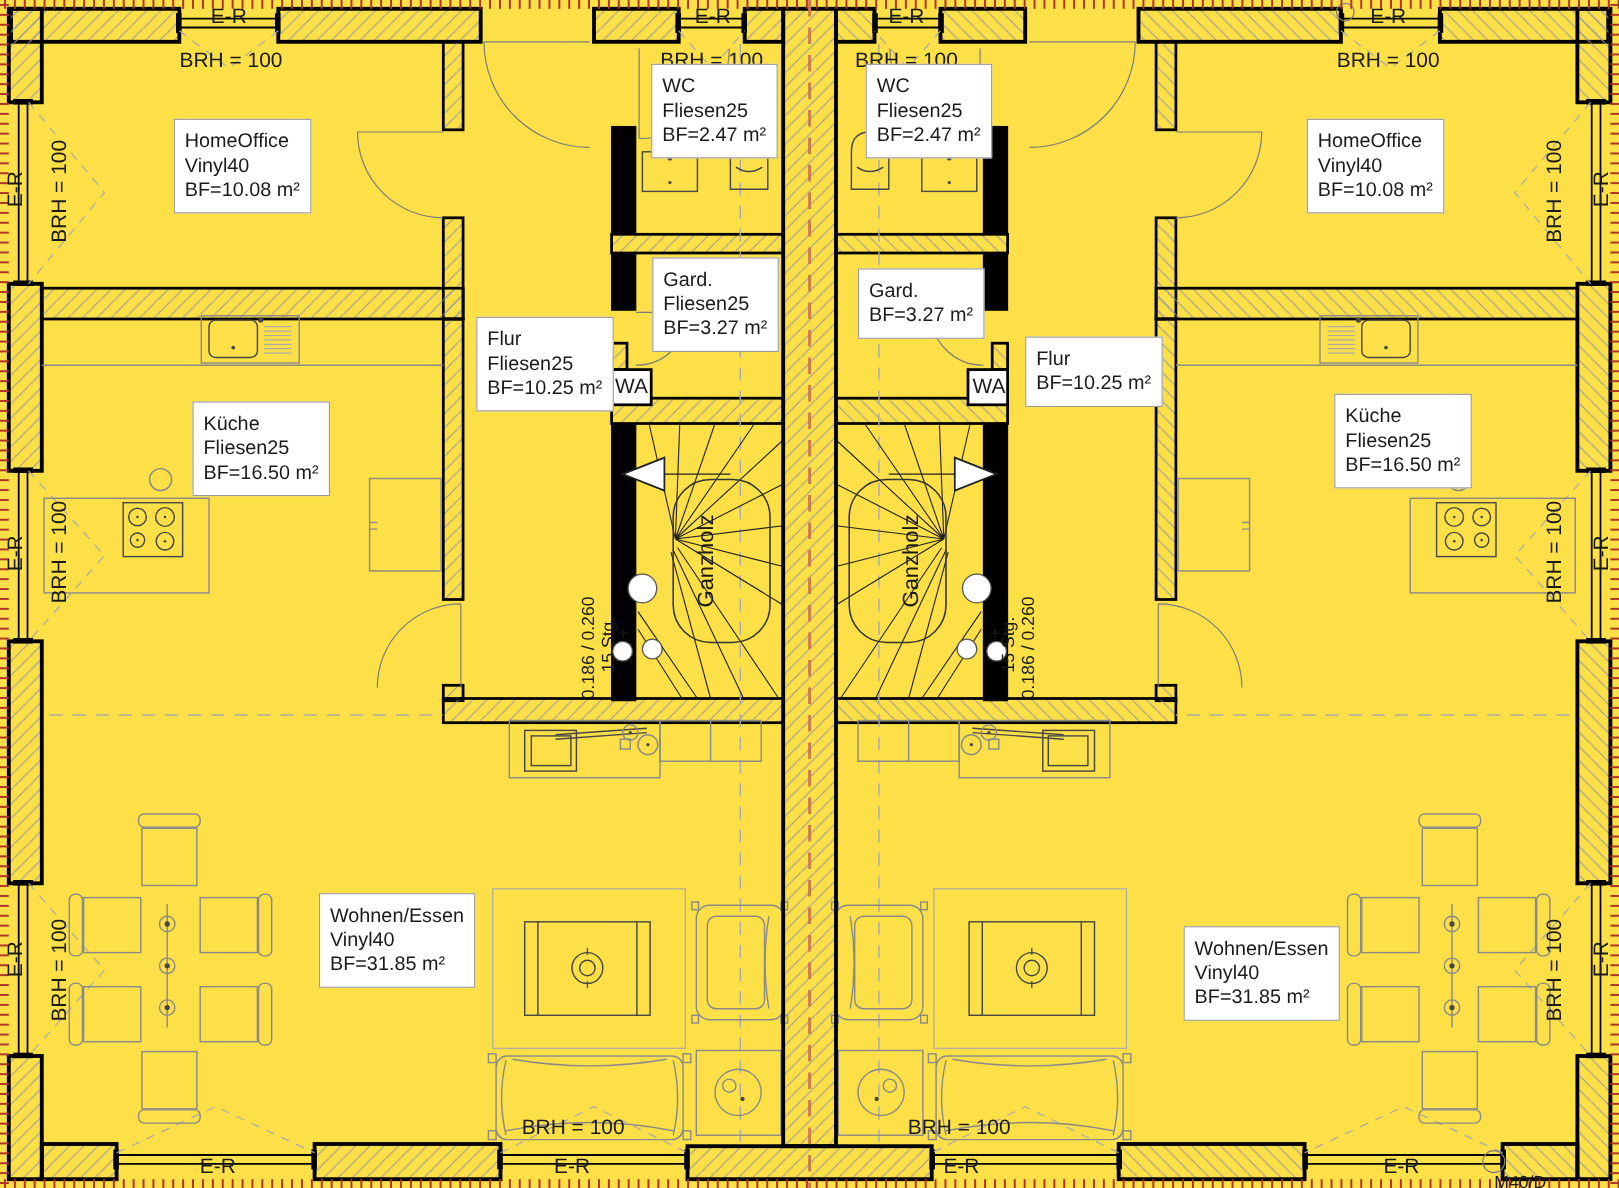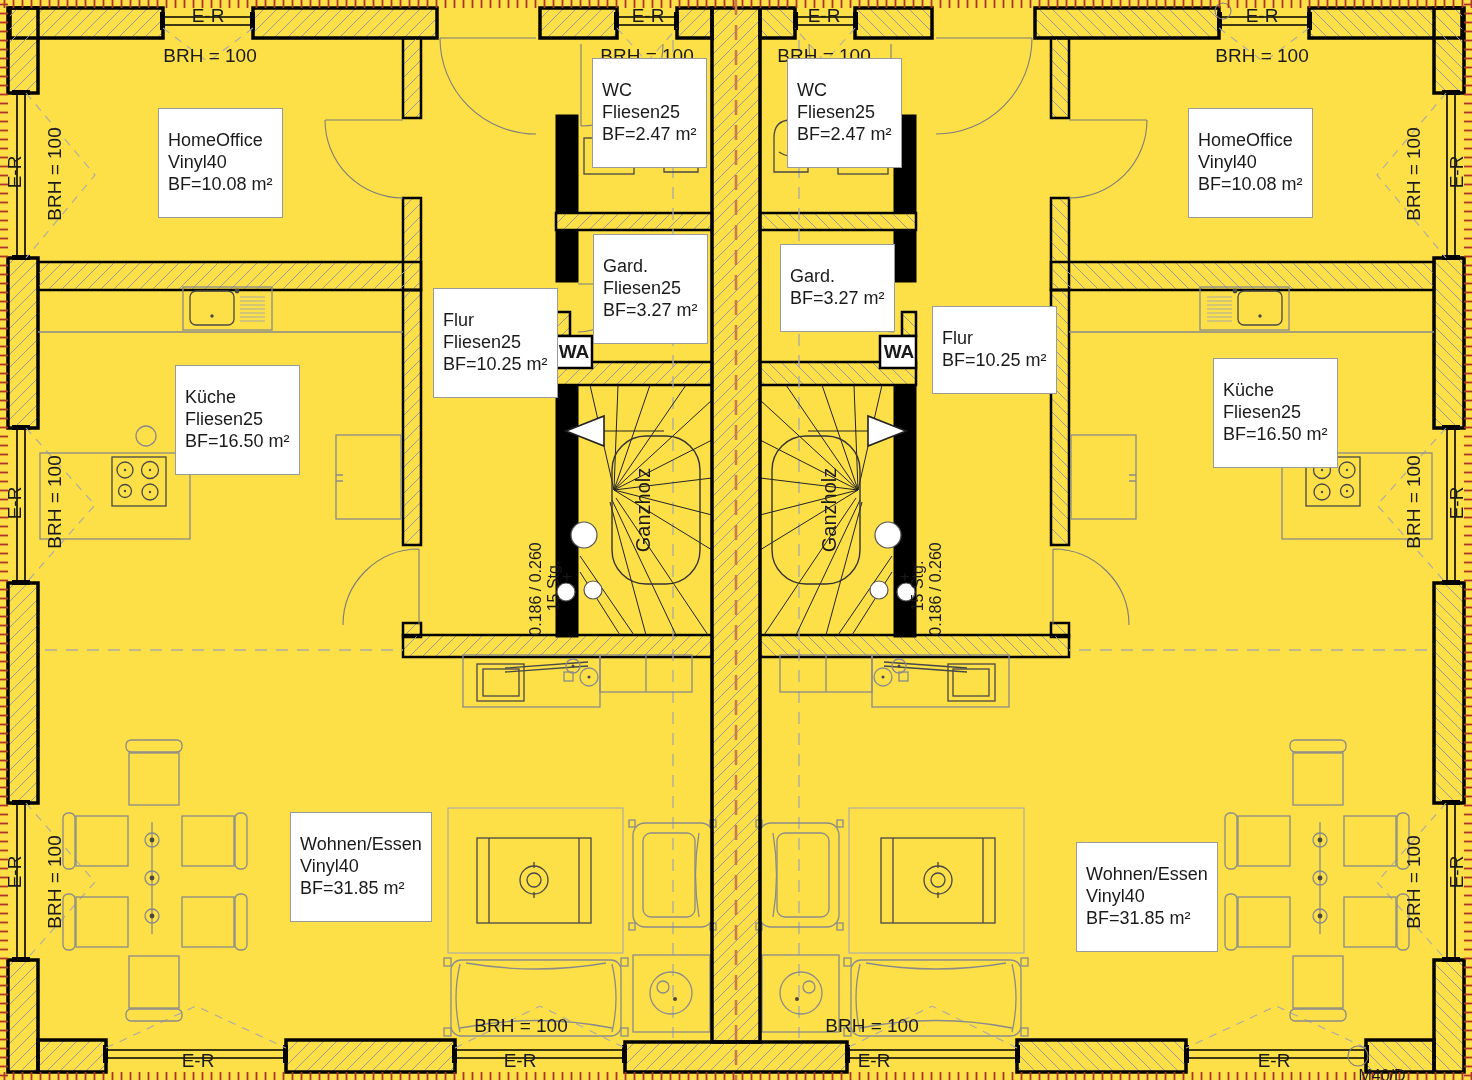--- a/index.html
+++ b/index.html
@@ -24,25 +24,25 @@
   .dash{stroke:var(--dash,#a9a9a9);stroke-width:1.3;stroke-dasharray:12 9;fill:none}
   .vee{stroke:var(--dash,#a9a9a9);stroke-width:1.1;stroke-dasharray:8 7;fill:none}
   .party-line{stroke:var(--party,#cc7a4d);stroke-width:2.6;stroke-dasharray:15 10;fill:none}
   .tick{fill:var(--red_tick,#b03327)}
   .post{fill:#fff;stroke:#555;stroke-width:1.2}
   .arrowhead{fill:#fff;stroke:#222;stroke-width:1.6}
 
   
   .lbl{position:absolute;transform:translate(-50%,-50%);font-size:19px;white-space:nowrap}
   .lbl.v{transform:translate(-50%,-50%) rotate(-90deg)}
-  .lbl.bold{font-weight:bold}
+  .lbl.bold{font-weight:normal}
   .lbl.med{font-size:20px}
   .lbl.sm{font-size:16px}
   .roombox{position:absolute;border:1px solid var(--label_border,#9a9a9a);background:#fff;
-           padding:21px 9px;font-size:18px;line-height:1.22;white-space:nowrap}
+           padding:9px 9px;font-size:18px;line-height:1.22;white-space:nowrap}
 </style>
 </head>
 <body>
 
 <div id="stage">
 
 <svg id="plan" width="1472" height="1080" viewBox="0 0 1472 1080">
   <defs>
     <pattern id="hatch" width="13" height="13" patternUnits="userSpaceOnUse">
       <path d="M-2,15 L15,-2" stroke="#9a9a9a" stroke-width="1" fill="none"></path>

